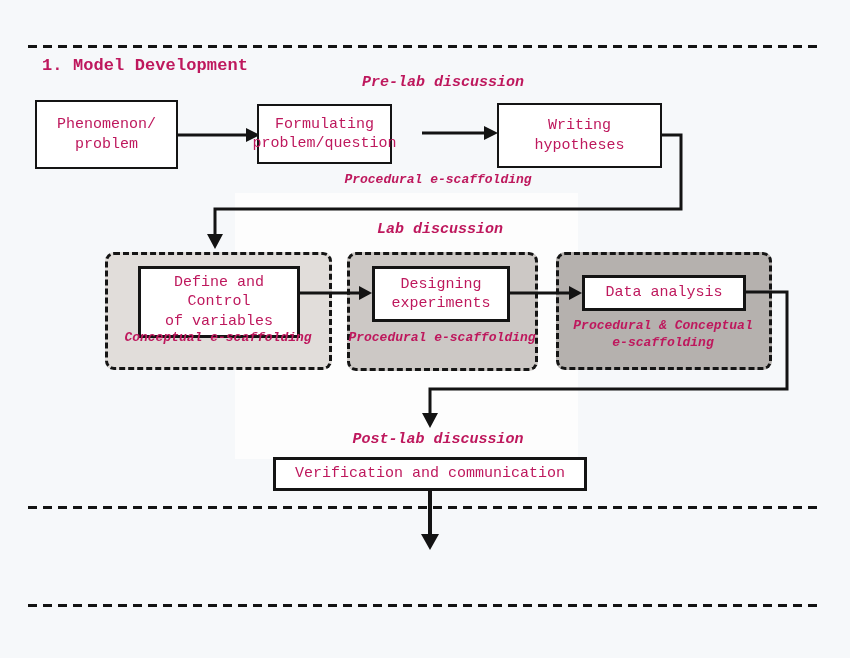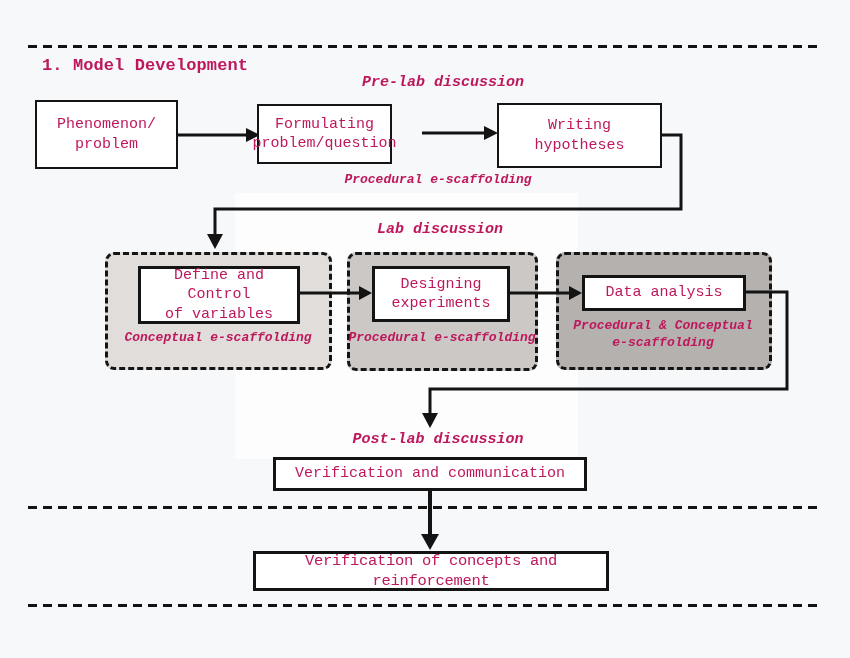--- a/index.html
+++ b/index.html
@@ -33,21 +33,21 @@
   .scaff.g2 { left:337px; top:330px; }
   .scaff.g3 { left:558px; top:318px; }
   .node { position:absolute; background:#ffffff; border:2px solid #141414;
           display:flex; align-items:center; justify-content:center;
           text-align:center; font-size:15px; line-height:1.3;
           white-space:pre-line; box-sizing:border-box; z-index:4; }
   .node.thick { border-width:3px; }
   .n-phenomenon  { left:35px;  top:100px; width:143px; height:69px; }
   .n-formulating { left:257px; top:104px; width:135px; height:60px; }
   .n-writing     { left:497px; top:103px; width:165px; height:65px; }
-  .n-define      { left:138px; top:266px; width:162px; height:58px; }
+  .n-define      { left:138px; top:266px; width:162px; height:72px; }
   .n-designing   { left:372px; top:266px; width:138px; height:56px; }
   .n-data        { left:582px; top:275px; width:164px; height:36px; }
   .n-presentation{ left:273px; top:457px; width:314px; height:34px; }
   .n-verification{ left:253px; top:551px; width:356px; height:40px;
                    font-size:15.5px; letter-spacing:-0.3px; }
   .group { position:absolute; border:3px dashed #151515; border-radius:9px;
            box-sizing:border-box; z-index:2; }
   .group.g1 { left:105px; top:252px; width:227px; height:118px; }
   .group.g2 { left:347px; top:252px; width:191px; height:119px; }
   .group.g3 { left:556px; top:252px; width:216px; height:118px; }
@@ -120,15 +120,14 @@
   <div class="node n-formulating">Formulating
 problem/question</div>
   <div class="node n-writing">Writing
 hypotheses</div>
   <div class="node thick n-define">Define and Control
 of variables</div>
   <div class="node thick n-designing">Designing
 experiments</div>
   <div class="node thick n-data">Data analysis</div>
   <div class="node thick n-presentation">Verification and communication</div>
-  <div class="node thick n-verification">Verification of concepts and reinforcement</div>
 
 </div>
 
 </body></html>

